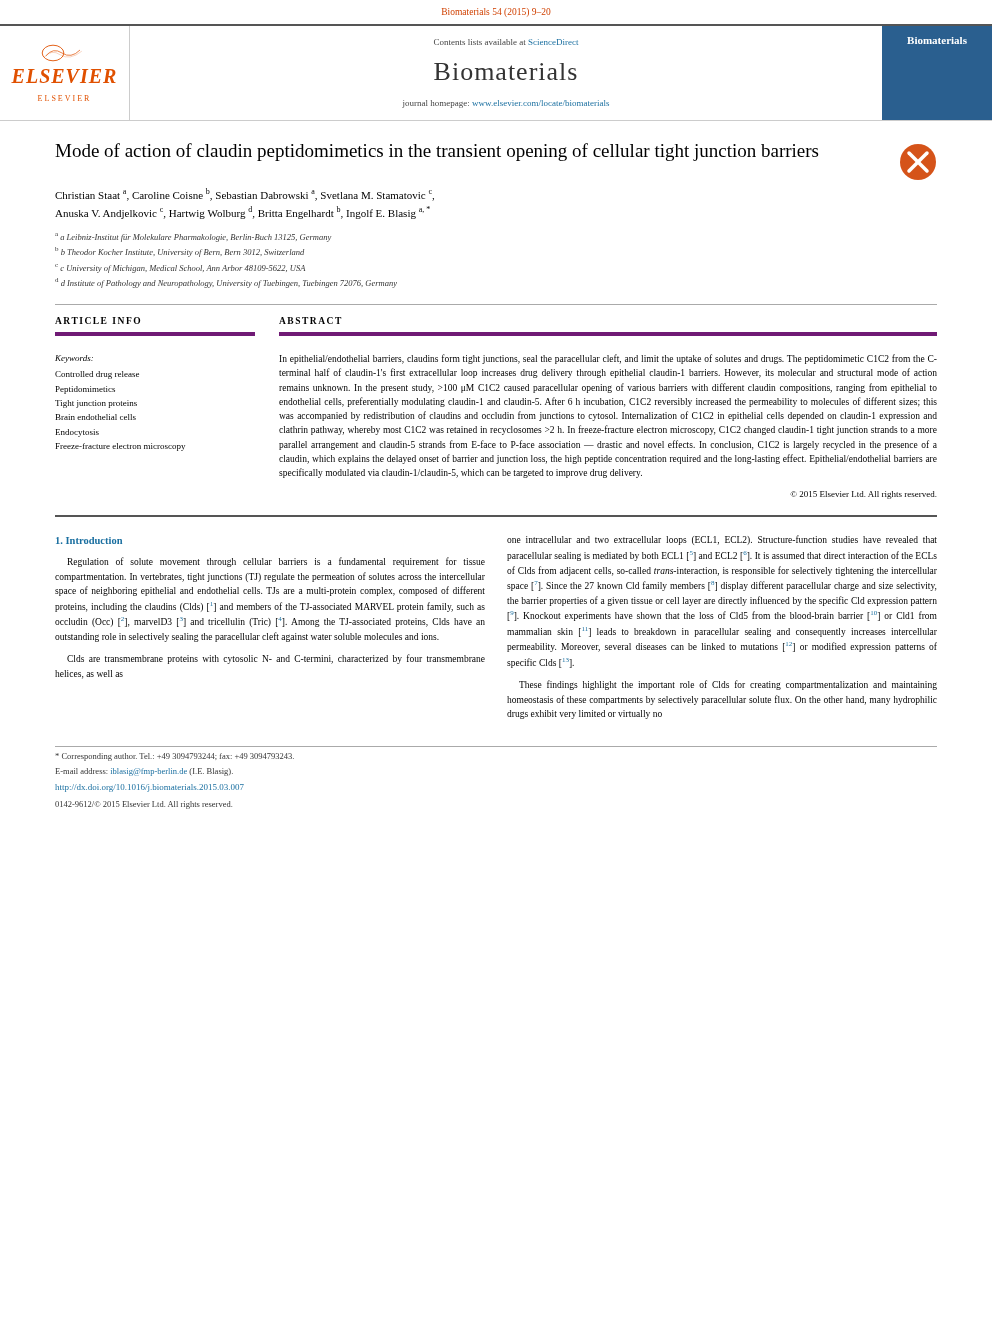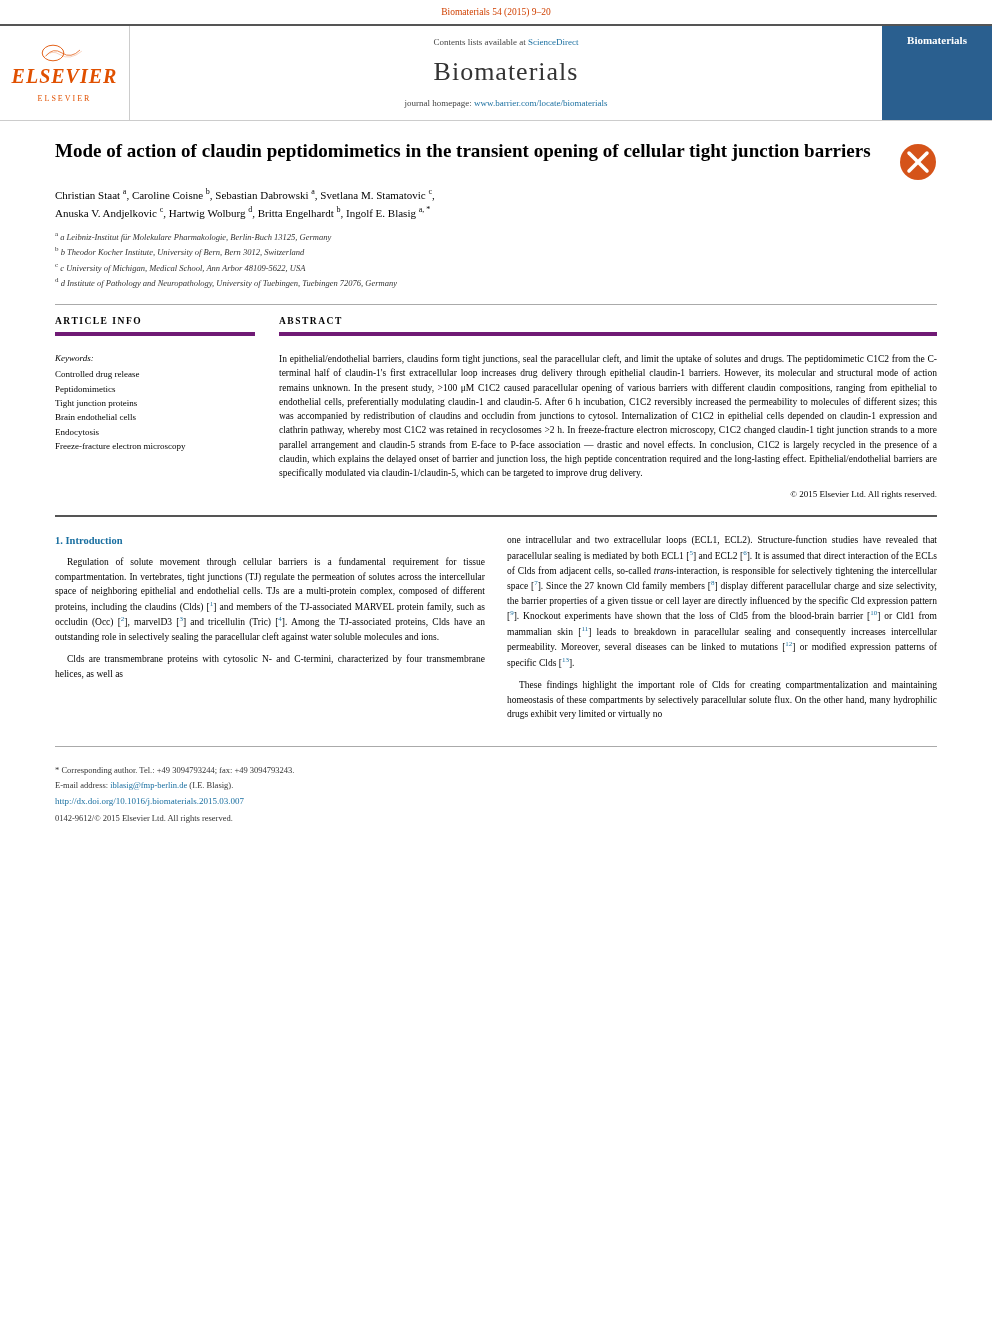--- a/index.html
+++ b/index.html
@@ -104,21 +104,21 @@
     }
 
     
     .article-content {
       padding: 18px 55px 20px;
     }
 
     
     .article-title {
       font-size: 19px;
-      font-weight: bold;
+      font-weight: normal;
       color: #000;
       line-height: 1.3;
       margin-bottom: 23px;
       max-width: 840px;
     }
 
     
     .title-row {
       display: flex;
       align-items: flex-start;
@@ -254,21 +254,21 @@
     }
     .body-col sup {
       font-size: 7px;
       color: #1a6fa0;
     }
 
     
     .footer-section {
       border-top: 1px solid #aaa;
       margin-top: 16px;
-      padding-top: 18px;
+      padding-top: 4px;
       font-size: 8.5px;
       color: #333;
     }
     .footer-section .footnote {
       margin-bottom: 3px;
       line-height: 1.4;
     }
     .footer-doi {
       color: #1a6fa0;
       text-decoration: none;
@@ -301,21 +301,21 @@
     <div class="elsevier-sub">ELSEVIER</div>
   </div>
   <div class="journal-center">
     <div class="contents-line">
       <span>Contents lists available at</span>
       <a style="color:#1a6fa0;">ScienceDirect</a>
     </div>
     <div class="journal-name">Biomaterials</div>
     <div class="homepage-line">
       <span>journal homepage:</span>
-      <a style="color:#1a6fa0;">www.barrier.com/locate/biomaterials</a>
+      <a style="color:#1a6fa0;">www.elsevier.com/locate/biomaterials</a>
     </div>
   </div>
   <div class="journal-right-logo">
     <div class="bm-logo">Biomaterials</div>
   </div>
 </div>
 
 <div class="article-content">
 
   <div class="title-row">

